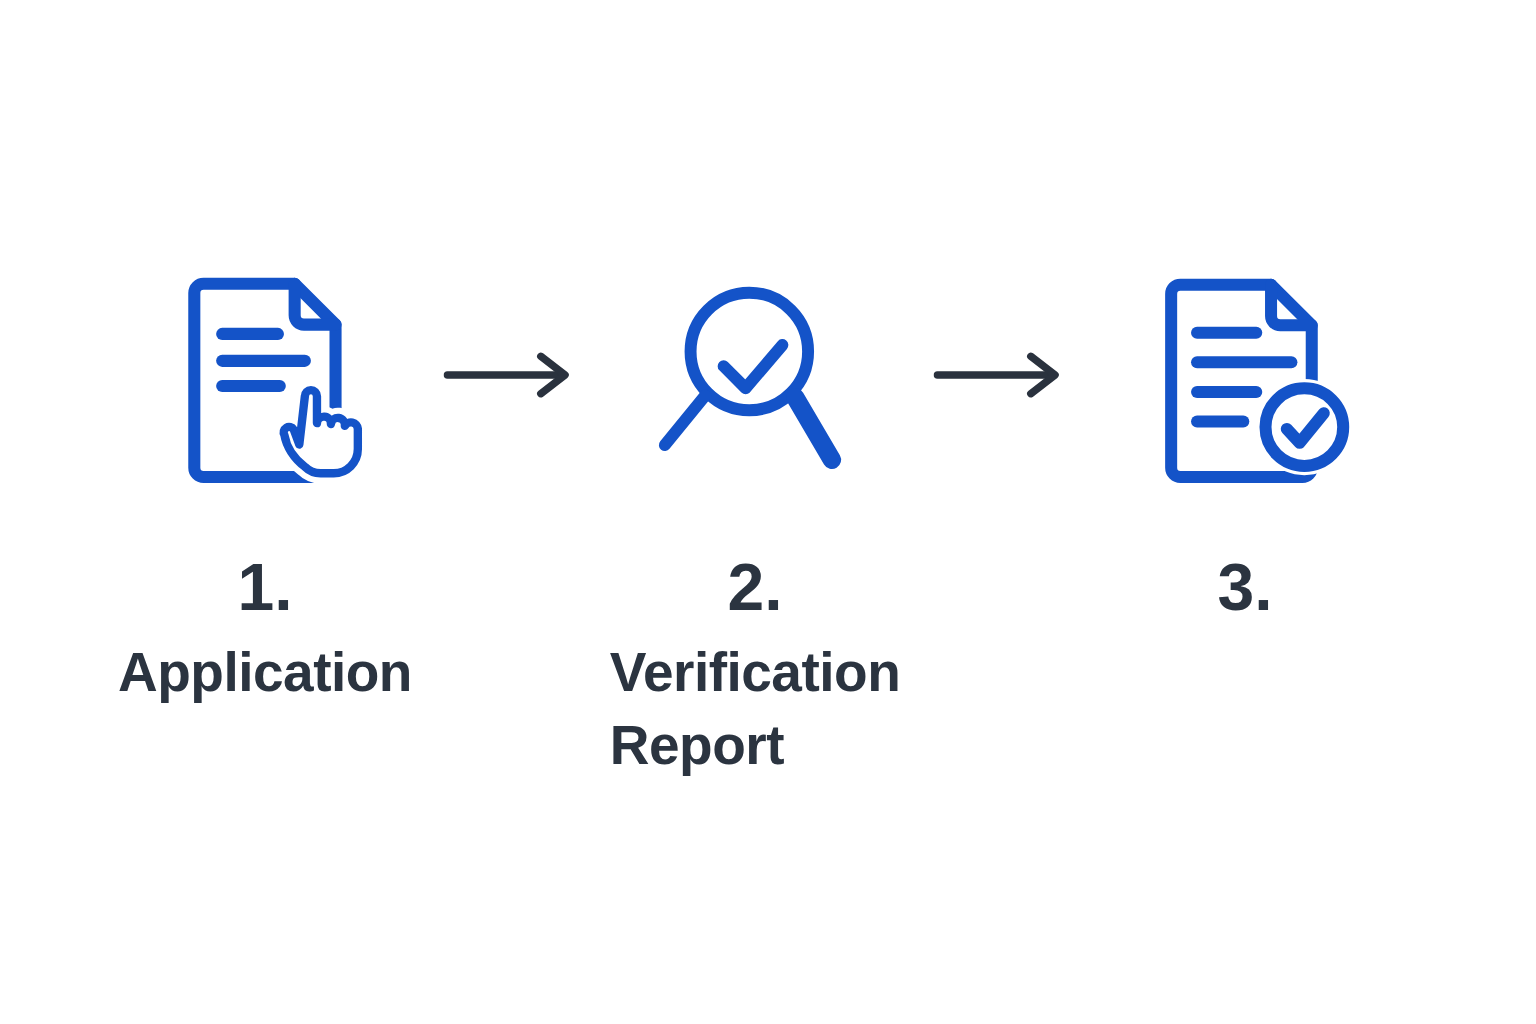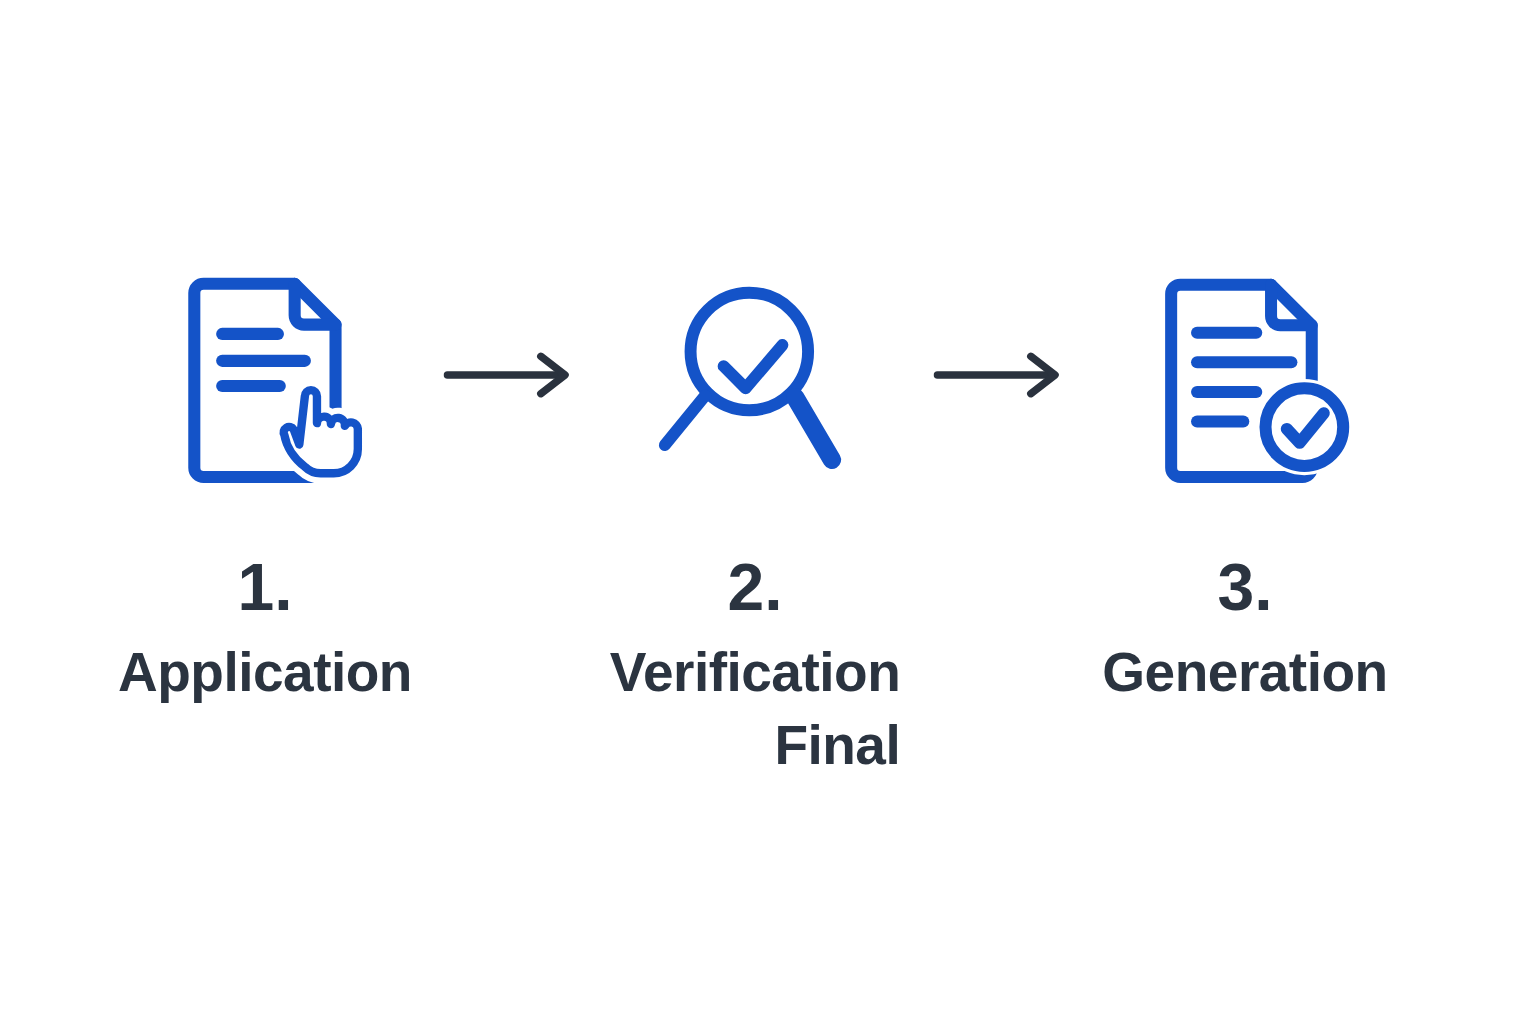--- a/index.html
+++ b/index.html
@@ -50,21 +50,21 @@
     color: var(--text);
     text-align: center;
   }
   .step-label {
     margin-top: 16px;
     font-size: 55px;
     font-weight: 700;
     letter-spacing: -0.5px;
     line-height: 1.32;
     color: var(--text);
-    text-align: right;
+    text-align: left;
     white-space: nowrap;
   }
   
   .st-blue {
     stroke: var(--blue);
     stroke-width: 13;
     fill: none;
     stroke-linecap: round;
     stroke-linejoin: round;
   }
@@ -137,21 +137,21 @@
         <path class="st-blue" d="M78,96 L102,120 L142,73"></path>
 
         <path class="st-blue" d="M58,128 L14,182"></path>
 
         <path class="st-handle" d="M156,130 L196,198"></path>
       </svg>
     </div>
     <div class="step-number">2.</div>
     <div class="step-label">
       <div>Verification</div>
-      <div>Final</div>
+      <div>Report</div>
     </div>
   </div>
 
   <div class="arrow-box">
     <svg viewBox="0 0 150 60" width="140" height="56" aria-hidden="true">
       <path class="st-arrow" d="M8,30 H126"></path>
       <path class="st-arrow" d="M108,10 L134,30 L108,50"></path>
     </svg>
   </div>
 
@@ -167,17 +167,16 @@
         <path class="st-blue" d="M66,134 H130"></path>
         <path class="st-blue" d="M66,166 H116"></path>
 
         <circle class="st-halo" stroke-width="20" cx="182" cy="172" r="42"></circle>
         <circle class="st-blue" fill="#ffffff" cx="182" cy="172" r="42"></circle>
         <path class="st-blue" d="M163,174 L177,189 L203,157"></path>
       </svg>
     </div>
     <div class="step-number">3.</div>
     <div class="step-label">
-      <div>Generation</div>
     </div>
   </div>
 
 </div>
 
 </body></html>

